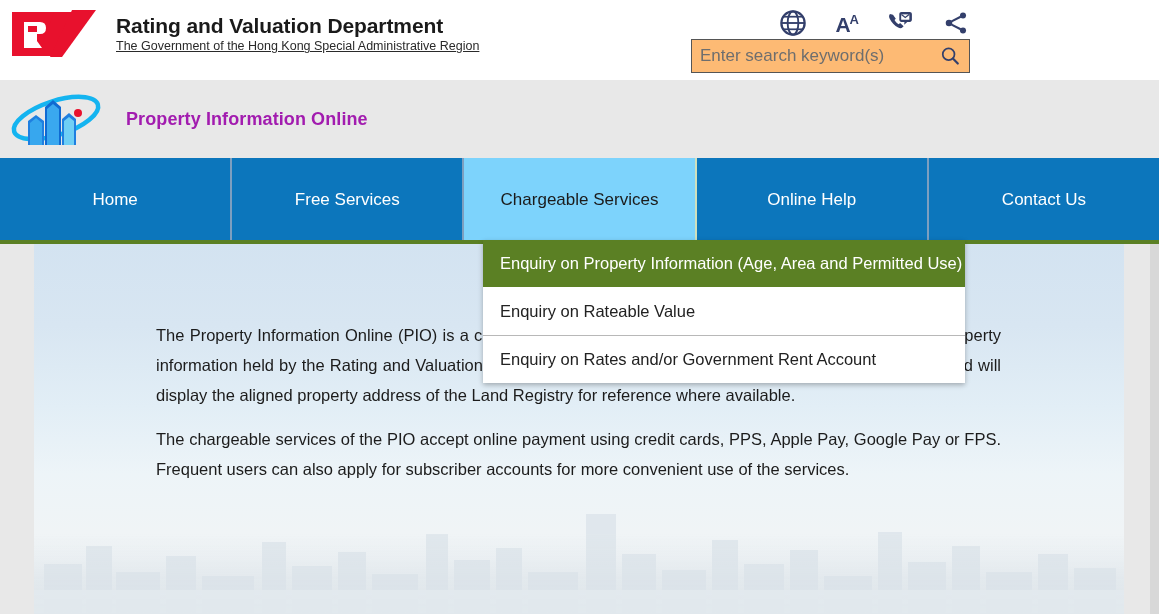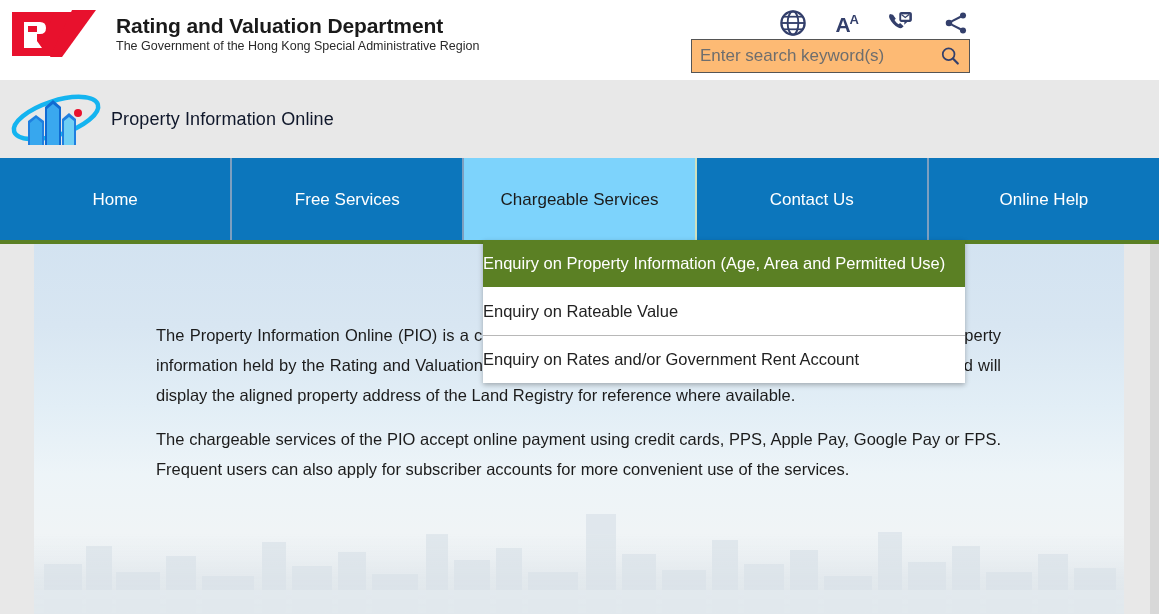--- a/index.html
+++ b/index.html
@@ -16,21 +16,21 @@
     position: absolute; left: 0; top: 0; width: 984px; height: 80px;
     background: #ffffff;
   }
   .brand { position: absolute; left: 10px; top: 9px; display: flex; align-items: center; }
   .rv-logo { width: 92px; height: 50px; flex: none; }
   .brand-text { margin-left: 14px; }
   .brand-title {
     font-size: 21px; font-weight: bold; color: #1a1a1a;
     letter-spacing: -0.1px; line-height: 1.12;
   }
-  .brand-sub { font-size: 12.5px; color: #2a2a2a; line-height: 1.2; margin-top: 2px; }
+  .brand-sub { font-size: 12.5px; color: #2a2a2a; line-height: 1.2; margin-top: 2px; text-decoration: underline; }
 
   .util-icons {
     position: absolute; right: 14px; top: 6px;
     display: flex; align-items: center; gap: 28px;
   }
   .util-icon { width: 28px; height: 28px; color: #333f6b; cursor: pointer; display: block; }
   .aa-icon {
     font-size: 21px; font-weight: bold; color: #333f6b;
     line-height: 28px; letter-spacing: -1px; cursor: pointer;
   }
@@ -54,21 +54,21 @@
     color: #333f6b;
   }
 
   
   .pio-banner {
     position: absolute; left: 0; top: 80px; width: 1159px; height: 78px;
     background: #e8e8e8; display: flex; align-items: center;
   }
   .pio-logo { margin-left: 6px; width: 100px; height: 62px; flex: none; }
   .pio-title {
-    margin-left: 5px; font-size: 18px; font-weight: normal; color: #0f172a;
+    margin-left: 20px; font-size: 18px; font-weight: bold; color: #a21caf;
     letter-spacing: 0.1px;
   }
 
   
   .navbar {
     position: absolute; left: 0; top: 158px; width: 1159px; height: 86px;
     display: flex; background: #0c76bc;
   }
   .nav-item {
     flex: 1 1 0; display: flex; align-items: center; justify-content: center;
@@ -107,21 +107,21 @@
 
   
   .dropdown {
     position: absolute; left: 483px; top: 240px; width: 482px;
     background: #ffffff;
     box-shadow: 0 2px 5px rgba(0,0,0,.28);
     z-index: 40;
   }
   .dd-item {
     height: 48px; display: flex; align-items: center;
-    font-size: 16.5px; color: #222;
+    padding-left: 17px; font-size: 16.5px; color: #222;
     cursor: pointer; background: #ffffff;
   }
   .dd-item.highlight { background: #5b8024; color: #ffffff; height: 47px; }
   .dd-item.divided { border-top: 1px solid #b8b8b8; }
 
   
   .scroll-strip {
     position: absolute; right: 0; top: 244px; width: 9px; height: 370px;
     background: #d8d8d8;
   }
@@ -200,22 +200,22 @@
       <polygon points="24,35 30,30 36,35 36,57 24,57" fill="#37a7ee"></polygon>
       <circle cx="72" cy="25" r="4" fill="#e8112d"></circle>
     </svg>
     <div class="pio-title">Property Information Online</div>
   </div>
 
   <div class="navbar">
     <div class="nav-item">Home</div>
     <div class="nav-item">Free Services</div>
     <div class="nav-item active">Chargeable Services</div>
+    <div class="nav-item">Online Help</div>
     <div class="nav-item">Contact Us</div>
-    <div class="nav-item">Online Help</div>
   </div>
   <div class="nav-underline"></div>
 
   <div class="content-outer">
     <div class="content-panel">
       <svg class="skyline" viewBox="0 0 1090 200" preserveAspectRatio="none">
         <defs>
           <linearGradient id="fade" x1="0" y1="0" x2="0" y2="1">
             <stop offset="0%" stop-color="#cdd9e2" stop-opacity="0"></stop>
             <stop offset="55%" stop-color="#c3d0da" stop-opacity=".55"></stop>

